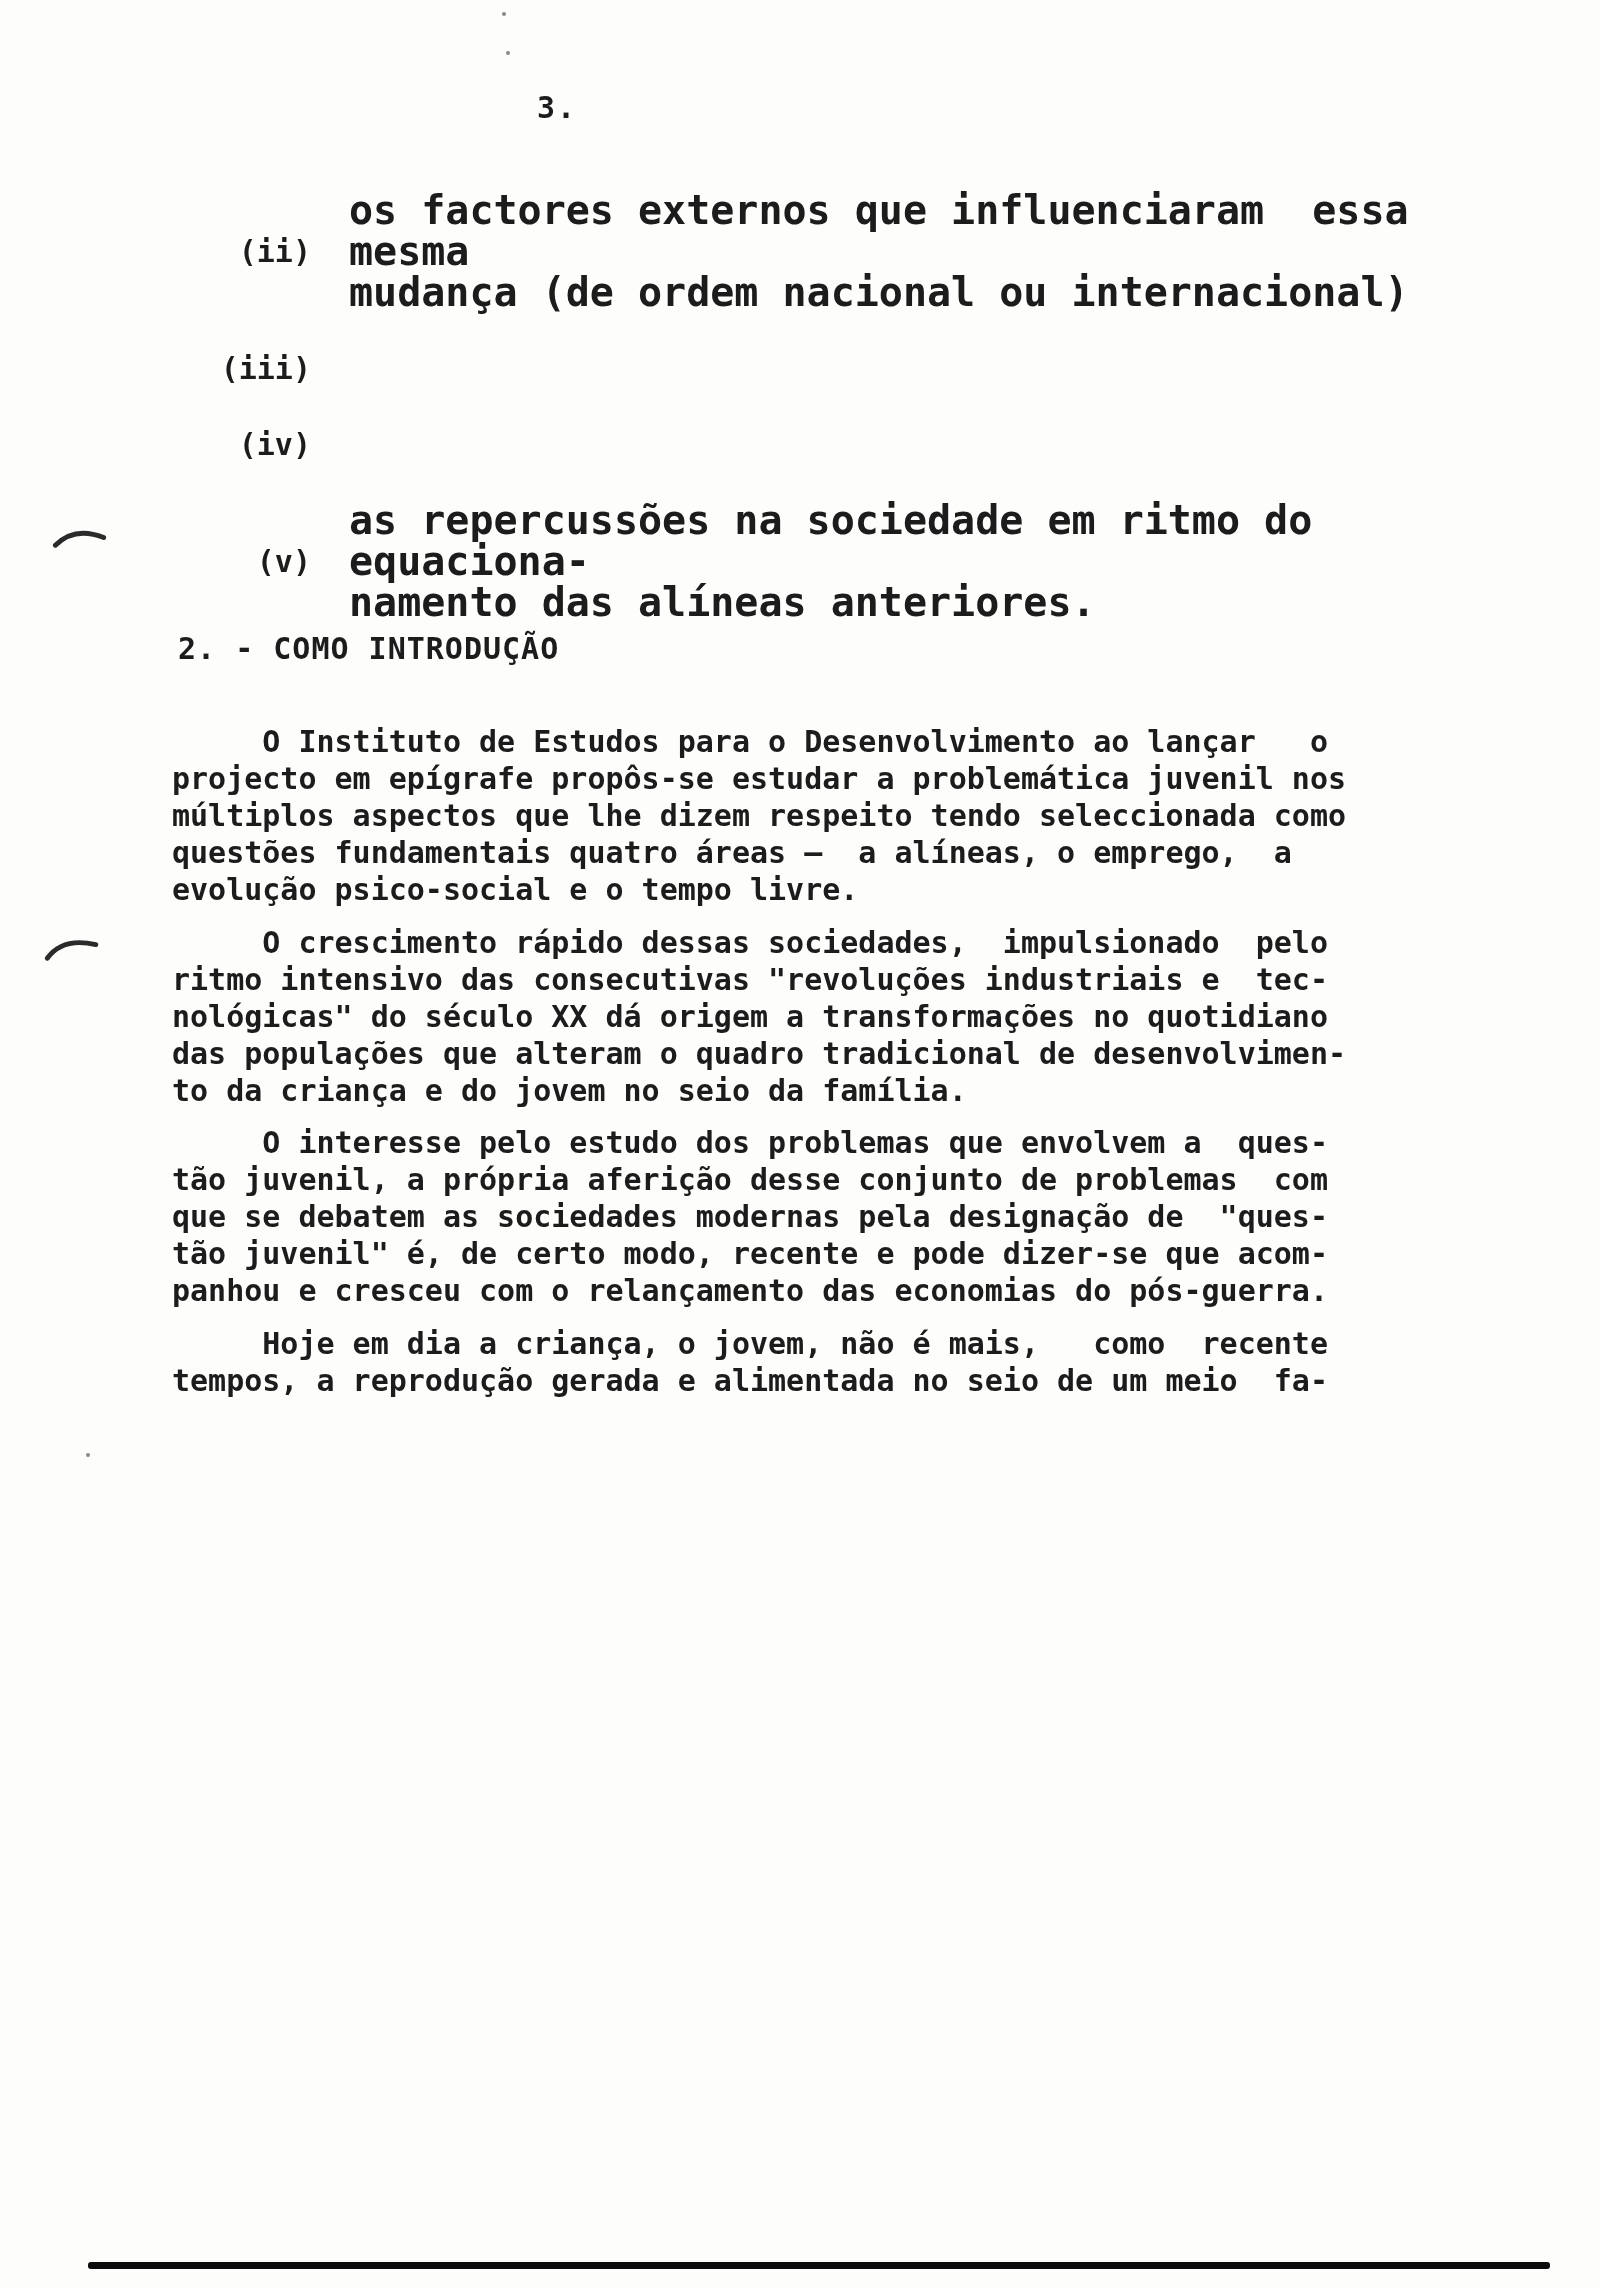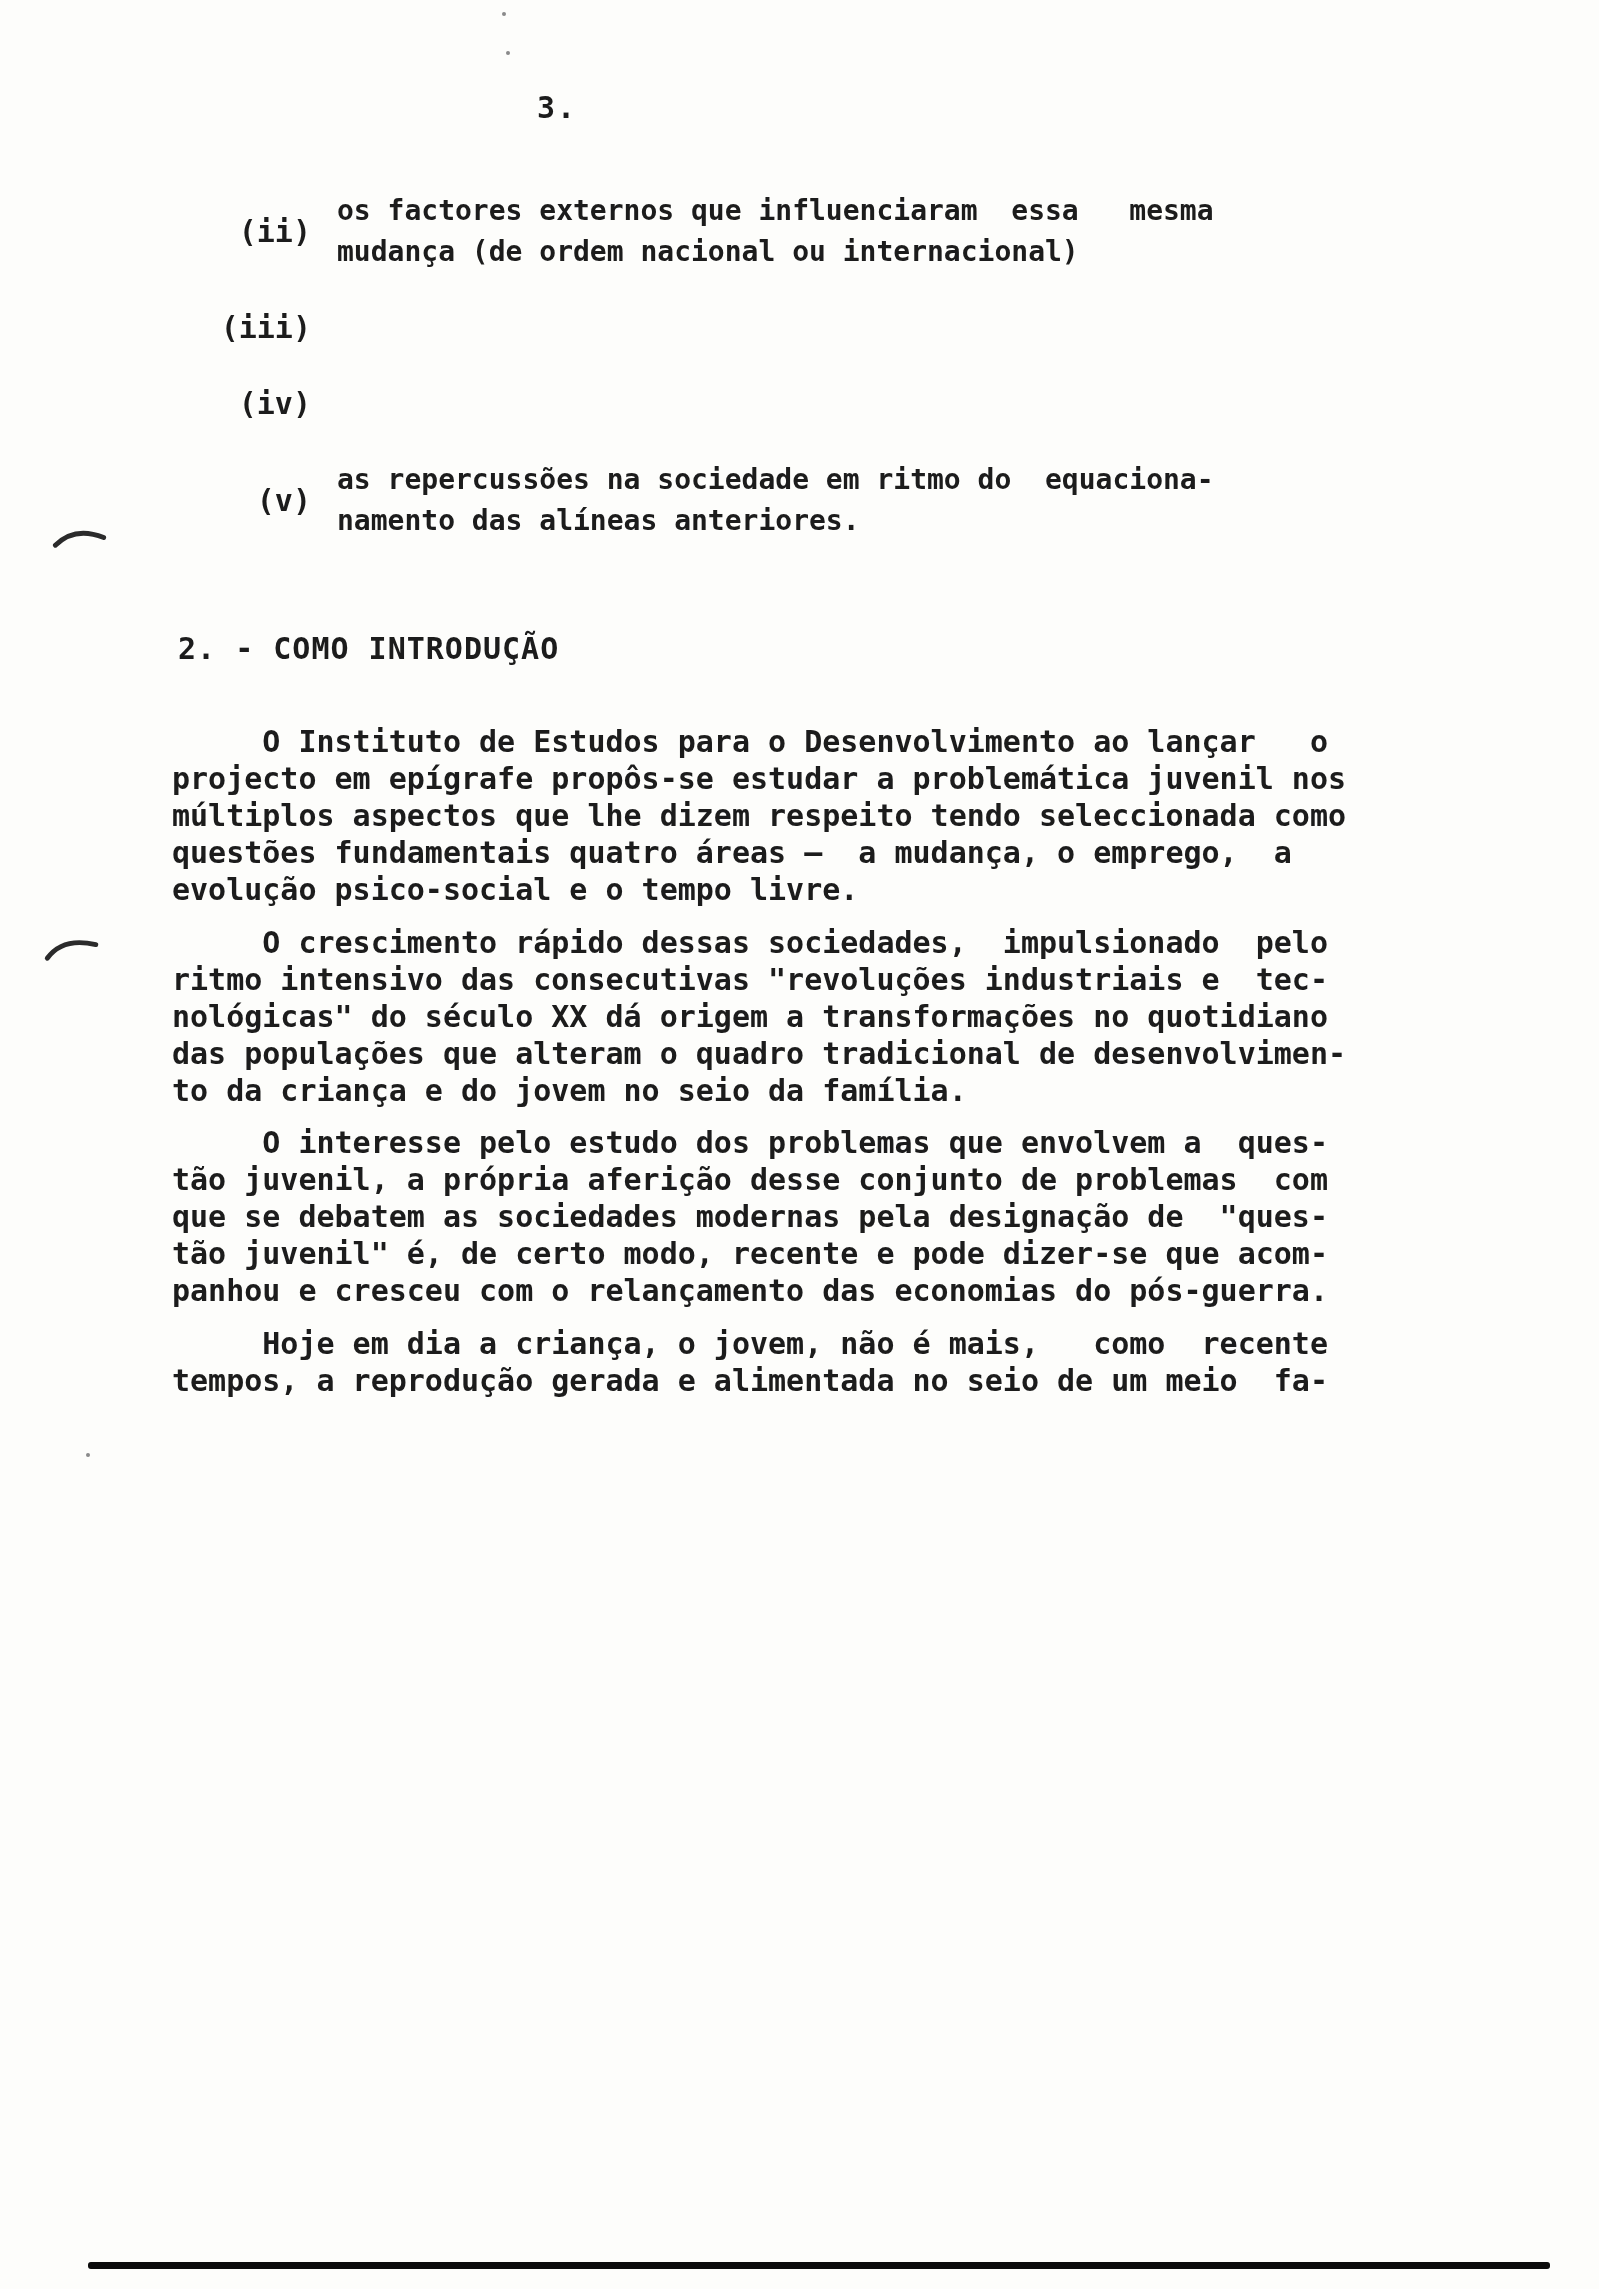--- a/index.html
+++ b/index.html
@@ -37,22 +37,22 @@
     margin-bottom: 35px;
   }
   .list-item .label {
     flex: 0 0 139px;
     text-align: right;
     font-size: 30px;
     line-height: 41px;
     white-space: pre;
   }
   .list-item .text {
-    margin-left: 26px;
-    font-size: 28px;
+    margin-left: 38px;
+    font-size: 40px;
     line-height: 41px;
     white-space: pre-wrap;
   }
   .section-heading {
     position: absolute;
     left: 172px;
     top: 625px;
     margin: 6px;
     font-size: 30px;
     font-weight: 600;
@@ -118,21 +118,21 @@
 namento das alíneas anteriores.</div>
     </div>
   </div>
 
   <h2 class="section-heading">2. - COMO INTRODUÇÃO</h2>
 
   <div class="paragraphs">
     <p class="paragraph">     O Instituto de Estudos para o Desenvolvimento ao lançar   o
 projecto em epígrafe propôs-se estudar a problemática juvenil nos
 múltiplos aspectos que lhe dizem respeito tendo seleccionada como
-questões fundamentais quatro áreas —  a mudança, o emprego,  a
+questões fundamentais quatro áreas —  a alíneas, o emprego,  a
 evolução psico-social e o tempo livre.</p>
     <p class="paragraph">     O crescimento rápido dessas sociedades,  impulsionado  pelo
 ritmo intensivo das consecutivas "revoluções industriais e  tec-
 nológicas" do século XX dá origem a transformações no quotidiano
 das populações que alteram o quadro tradicional de desenvolvimen-
 to da criança e do jovem no seio da família.</p>
     <p class="paragraph">     O interesse pelo estudo dos problemas que envolvem a  ques-
 tão juvenil, a própria aferição desse conjunto de problemas  com
 que se debatem as sociedades modernas pela designação de  "ques-
 tão juvenil" é, de certo modo, recente e pode dizer-se que acom-

